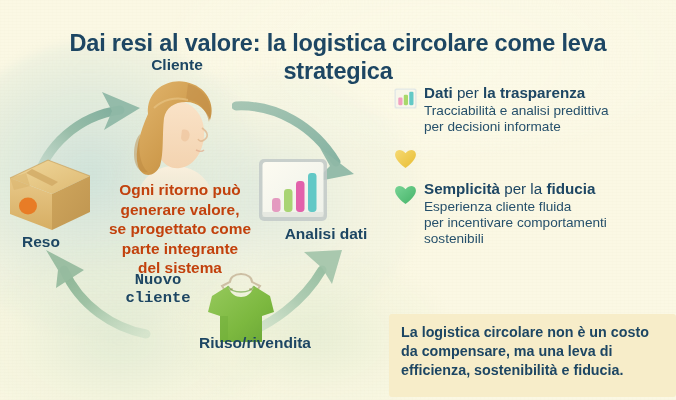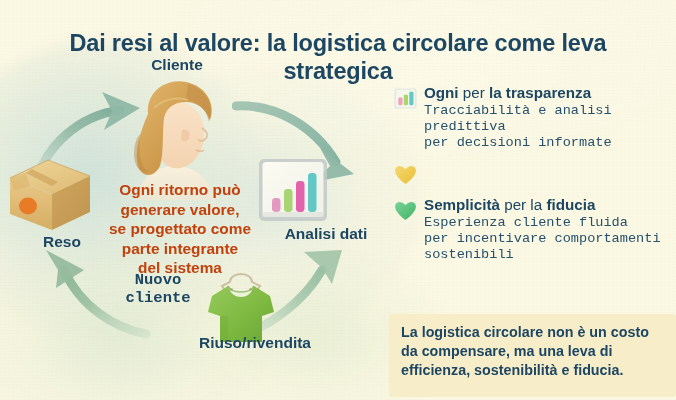--- a/index.html
+++ b/index.html
@@ -73,21 +73,21 @@
 
   
   .diagram{position:absolute;left:0;top:52px;width:392px;height:342px;}
 
   .dg-label{
     position:absolute;color:#1d4663;font-weight:bold;
     font-size:15.5px;line-height:18px;text-align:center;
     white-space:pre-line;
   }
   .lbl-cliente{left:112px;top:4px;width:130px;}
-  .lbl-reso{left:0px;top:181px;width:82px;padding-left:21px;}
+  .lbl-reso{left:0px;top:181px;width:82px;}
   .lbl-nuovo{left:105px;top:219px;width:106px;font-family:Liberation Mono, monospace;}
   .lbl-riuso{left:170px;top:282px;width:170px;}
   .lbl-analisi{left:260px;top:173px;width:132px;}
 
   .center-text{
     position:absolute;left:82px;top:128px;width:196px;
     text-align:center;color:#c2410c;
     font-size:15.4px;font-weight:bold;line-height:19.5px;
     white-space:pre-line;
   }
@@ -124,21 +124,20 @@
   }
   .b-body{flex:1 1 auto;padding-top:0px;}
   .b-head{
     color:#1d4663;font-size:15.2px;line-height:18px;font-weight:bold;
     margin-bottom:1px;
   }
   .b-head .reg{font-weight:normal;}
   .b-sub{
     color:#26506b;font-size:13.6px;line-height:16px;font-weight:normal;
     white-space:pre-line;
-    font-family:Liberation Mono, monospace;
   }
 
   
   .callout{
     position:absolute;left:389px;top:314px;width:287px;height:83px;
     background:#f7edc9;
     border-radius:3px;
     box-sizing:border-box;
     padding:9px 12px 0 12px;
   }
@@ -325,21 +324,21 @@
         <svg viewBox="0 0 26 26" width="25" height="25">
           <rect x="1.5" y="2.5" width="23" height="21" rx="2" fill="#dfe6e6" opacity=".9"></rect>
           <rect x="3" y="4" width="20" height="18" rx="1.5" fill="#f7f6ea"></rect>
           <rect x="5.5" y="12" width="4.4" height="8" rx="1.2" fill="#f2a0bf"></rect>
           <rect x="11.2" y="9" width="4.4" height="11" rx="1.2" fill="#a8d86a"></rect>
           <rect x="16.9" y="6" width="4.4" height="14" rx="1.2" fill="#63c9c6"></rect>
         </svg>
       </div>
       <div class="b-body">
         <div class="b-head">
-          <span>Ogni</span><span class="reg"> per </span><span>la trasparenza</span>
+          <span>Dati</span><span class="reg"> per </span><span>la trasparenza</span>
         </div>
         <div class="b-sub">Tracciabilità e analisi predittiva
 per decisioni informate</div>
       </div>
     </div>
 
     <div class="bullet">
       <div class="b-icon">
         <svg viewBox="0 0 26 24" width="25" height="23">
           <defs>

